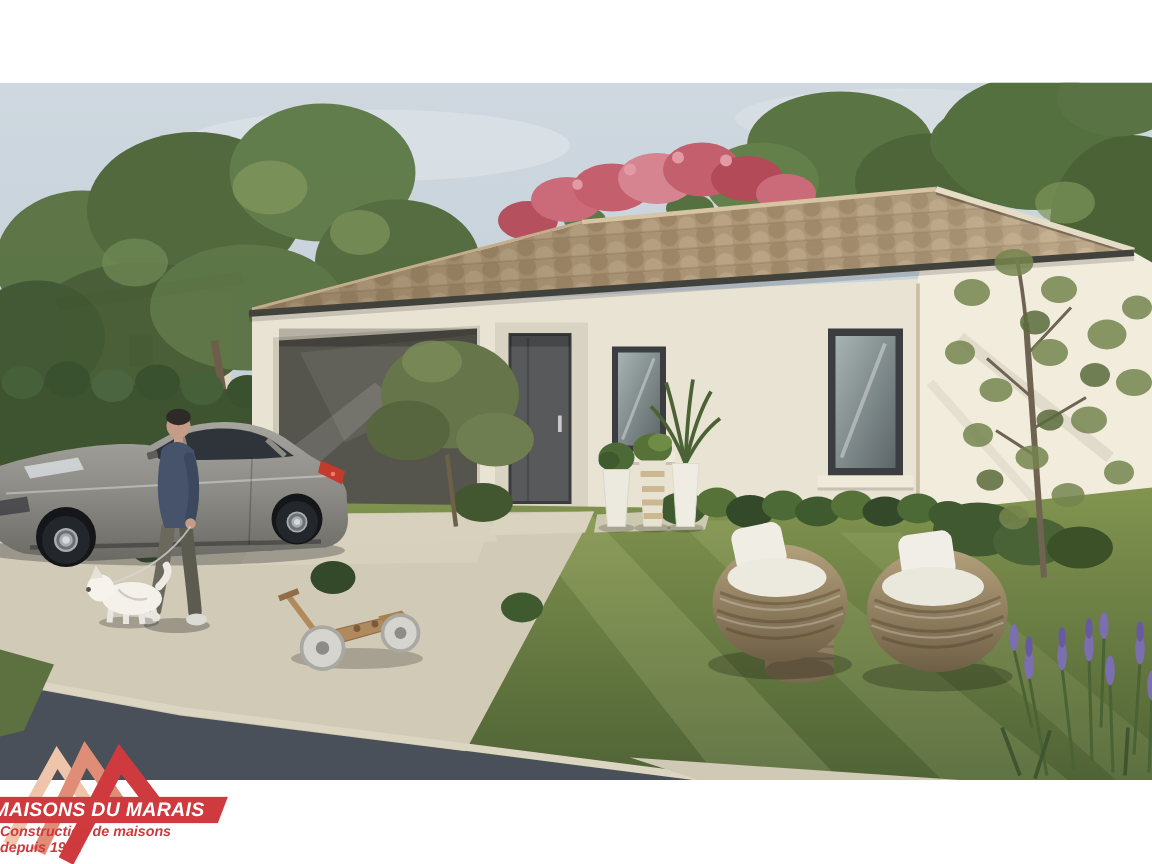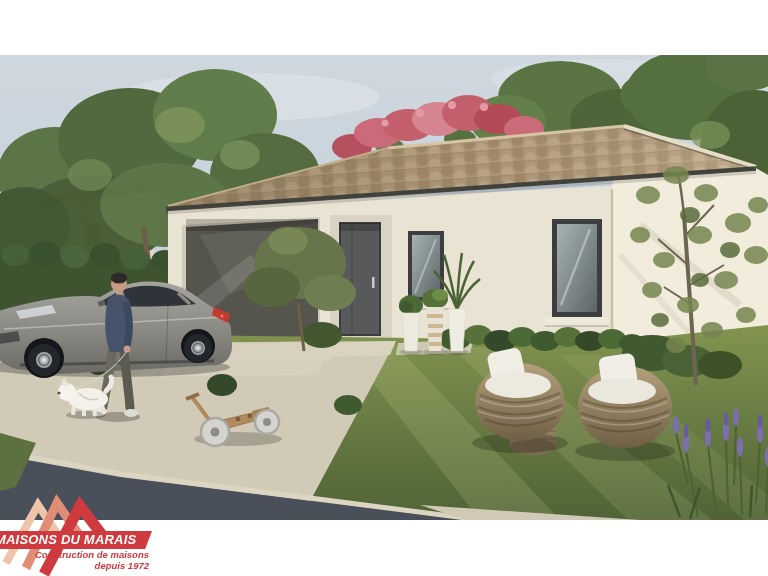--- a/index.html
+++ b/index.html
@@ -9,21 +9,21 @@
   #photo svg{display:block;}
   
   #logo{position:absolute;left:0;top:492px;width:260px;height:84px;}
   #logo .chevrons{position:absolute;left:0;top:0;}
   #logo .banner{position:absolute;left:0;top:39px;width:152px;height:18px;
     background:var(--logo-red,#ce3a3d);
     clip-path:polygon(0 0,100% 0,95.5% 100%,0 100%);}
   #logo .banner span{display:block;margin-left:-5px;white-space:nowrap;
     font-style:italic;font-weight:bold;font-size:13px;line-height:18px;
     letter-spacing:.2px;color:#ffffff;}
-  #logo .taglines{position:absolute;left:0;top:58px;width:149px;text-align:right;
+  #logo .taglines{position:absolute;left:0;top:58px;width:149px;text-align:left;
     color:var(--logo-red,#ce3a3d);font-style:italic;font-weight:bold;
     font-size:9.5px;line-height:1.12;}
 </style>
 </head>
 <body>
 
 <div id="canvas">
 
   <div id="photo" role="img" aria-label="3D exterior rendering of a single-storey house with clay tile roof, grey sedan on the driveway, a man walking a small white dog, two wicker armchairs on the lawn and lavender in the foreground">
     <svg width="768" height="465" viewBox="0 0 768 465">

